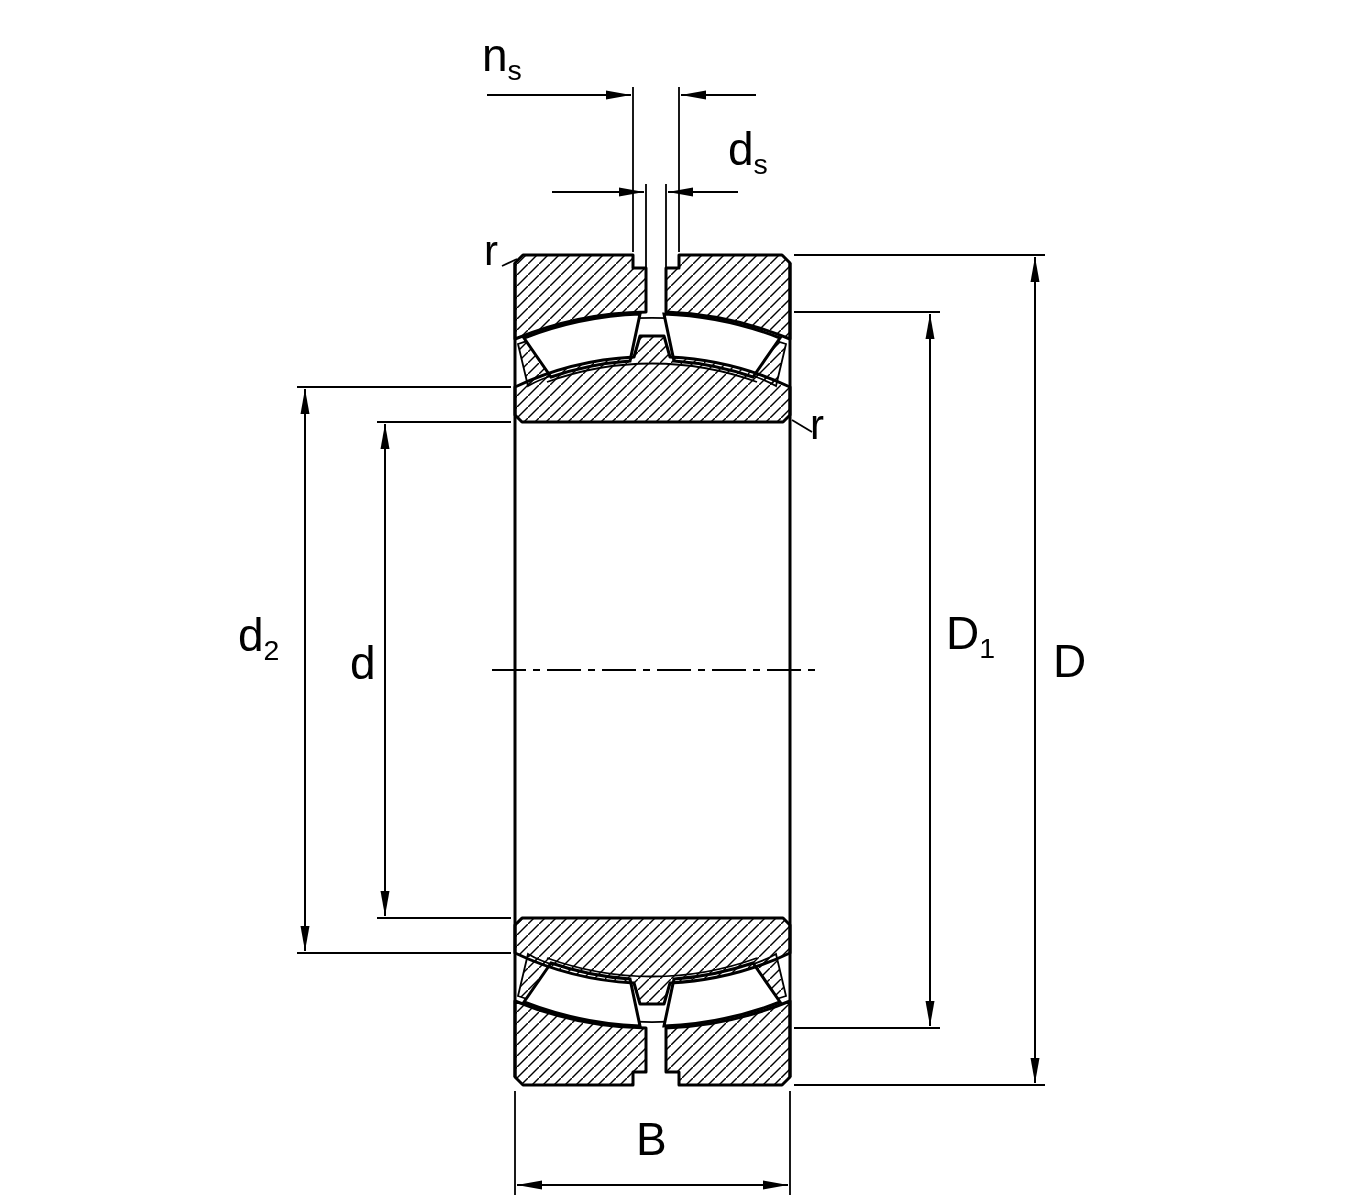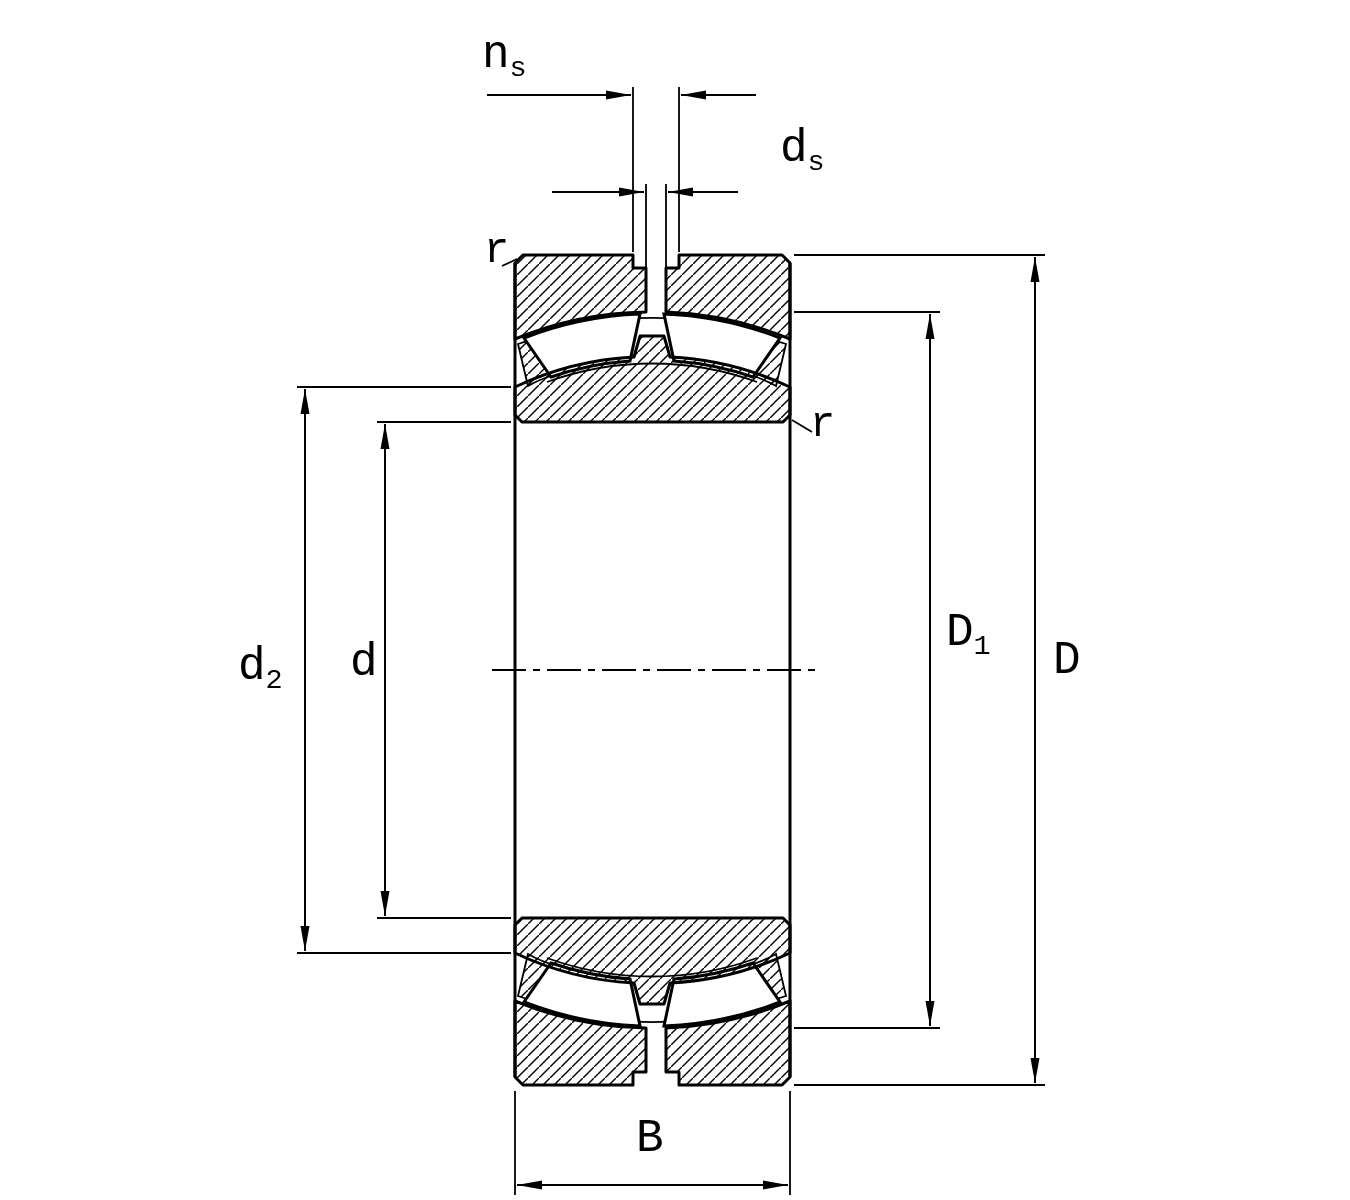--- a/index.html
+++ b/index.html
@@ -1,17 +1,17 @@
 <!DOCTYPE html>
 <html><head>
 <meta charset="utf-8">
 <style>
   html,body{margin:0;padding:0;background:#ffffff;}
   #stage{position:relative;width:1350px;height:1200px;background:#ffffff;overflow:hidden;
-         font-family:Liberation Mono, monospace;}
+         font-family:Liberation Sans, sans-serif;}
   #stage svg{position:absolute;left:0;top:0;}
   .dim-label{position:absolute;color:#000;font-size:46px;line-height:1;white-space:nowrap;}
   .dim-label .sub{font-size:0.62em;position:relative;top:0.32em;}
   .small{font-size:42px;}
 </style>
 </head>
 <body>
 
 <div id="stage">
 
@@ -108,27 +108,27 @@
     <line x1="930" y1="314" x2="930" y2="1026" marker-start="url(#arr)" marker-end="url(#arr)"></line>
 
     <line x1="1035" y1="257" x2="1035" y2="1083" marker-start="url(#arr)" marker-end="url(#arr)"></line>
 
     <line x1="517" y1="1185" x2="788" y2="1185" marker-start="url(#arr)" marker-end="url(#arr)"></line>
   </g>
 </svg>
 
 <div class="dim-label" style="left:482px;top:32px"><span>n</span><span class="sub">s</span></div>
 
-<div class="dim-label" style="left:780px;top:126px"><span>d</span><span class="sub">s</span></div>
+<div class="dim-label" style="left:728px;top:126px"><span>d</span><span class="sub">s</span></div>
 
 <div class="dim-label small" style="left:484px;top:230px"><span>r</span></div>
 
 <div class="dim-label small" style="left:810px;top:404px"><span>r</span></div>
 
-<div class="dim-label" style="left:238px;top:644px"><span>d</span><span class="sub">2</span></div>
+<div class="dim-label" style="left:238px;top:612px"><span>d</span><span class="sub">2</span></div>
 
 <div class="dim-label" style="left:350px;top:640px"><span>d</span></div>
 
 <div class="dim-label" style="left:946px;top:610px"><span>D</span><span class="sub">1</span></div>
 
 <div class="dim-label" style="left:1053px;top:638px"><span>D</span></div>
 
 <div class="dim-label" style="left:636px;top:1116px"><span>B</span></div>
 
 </div>

